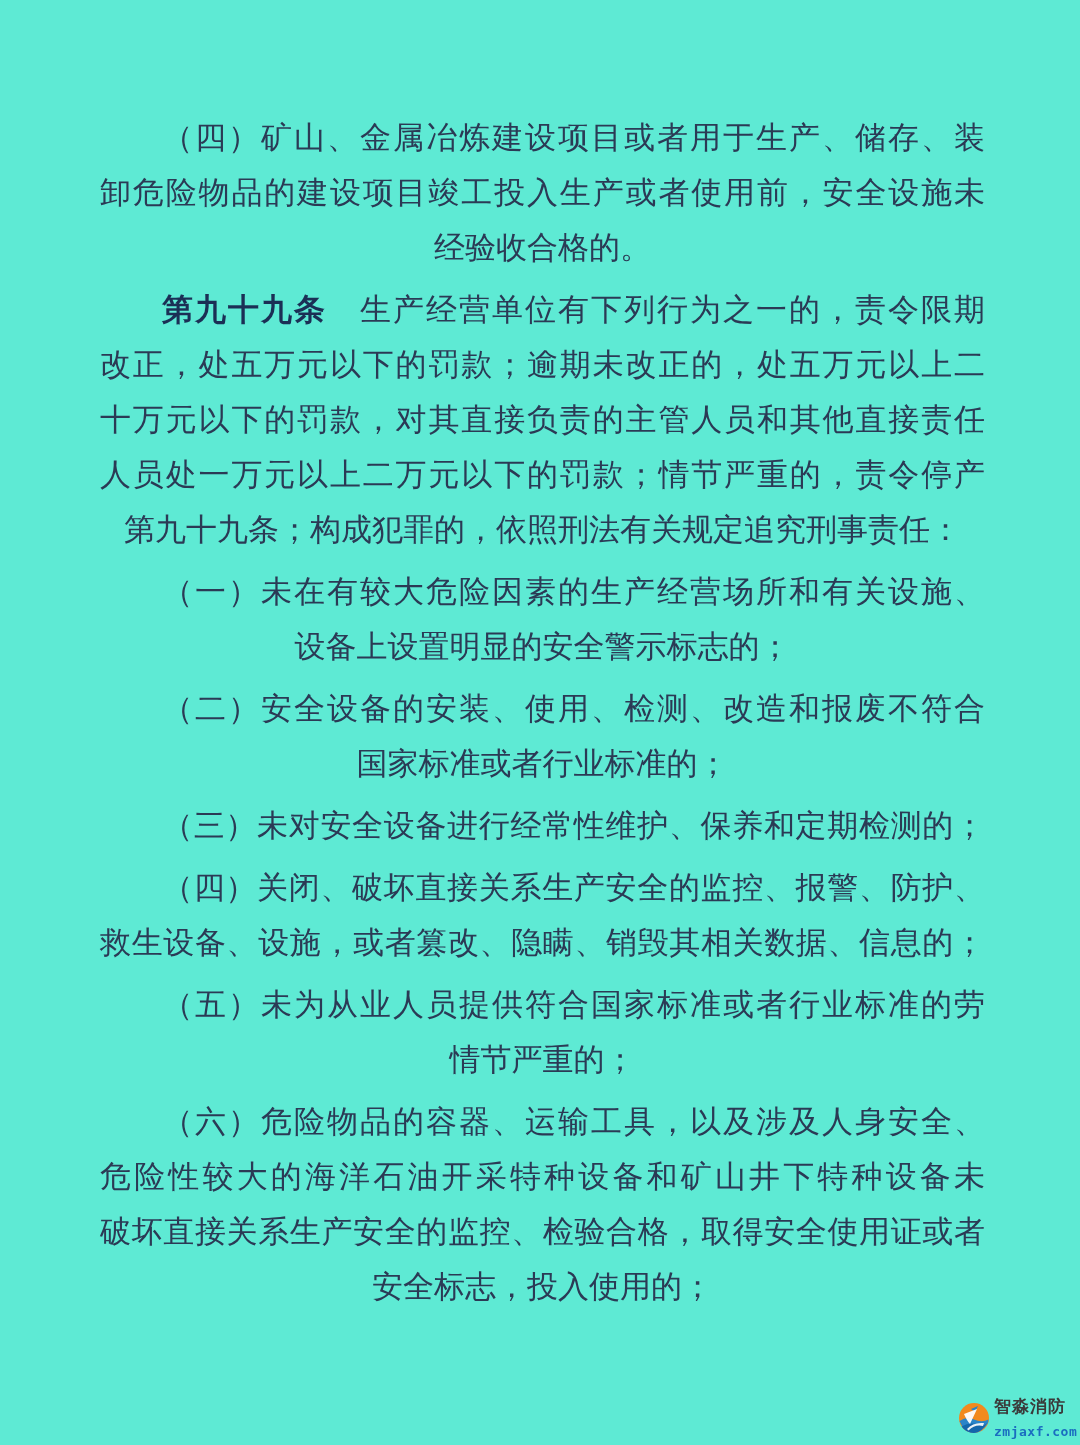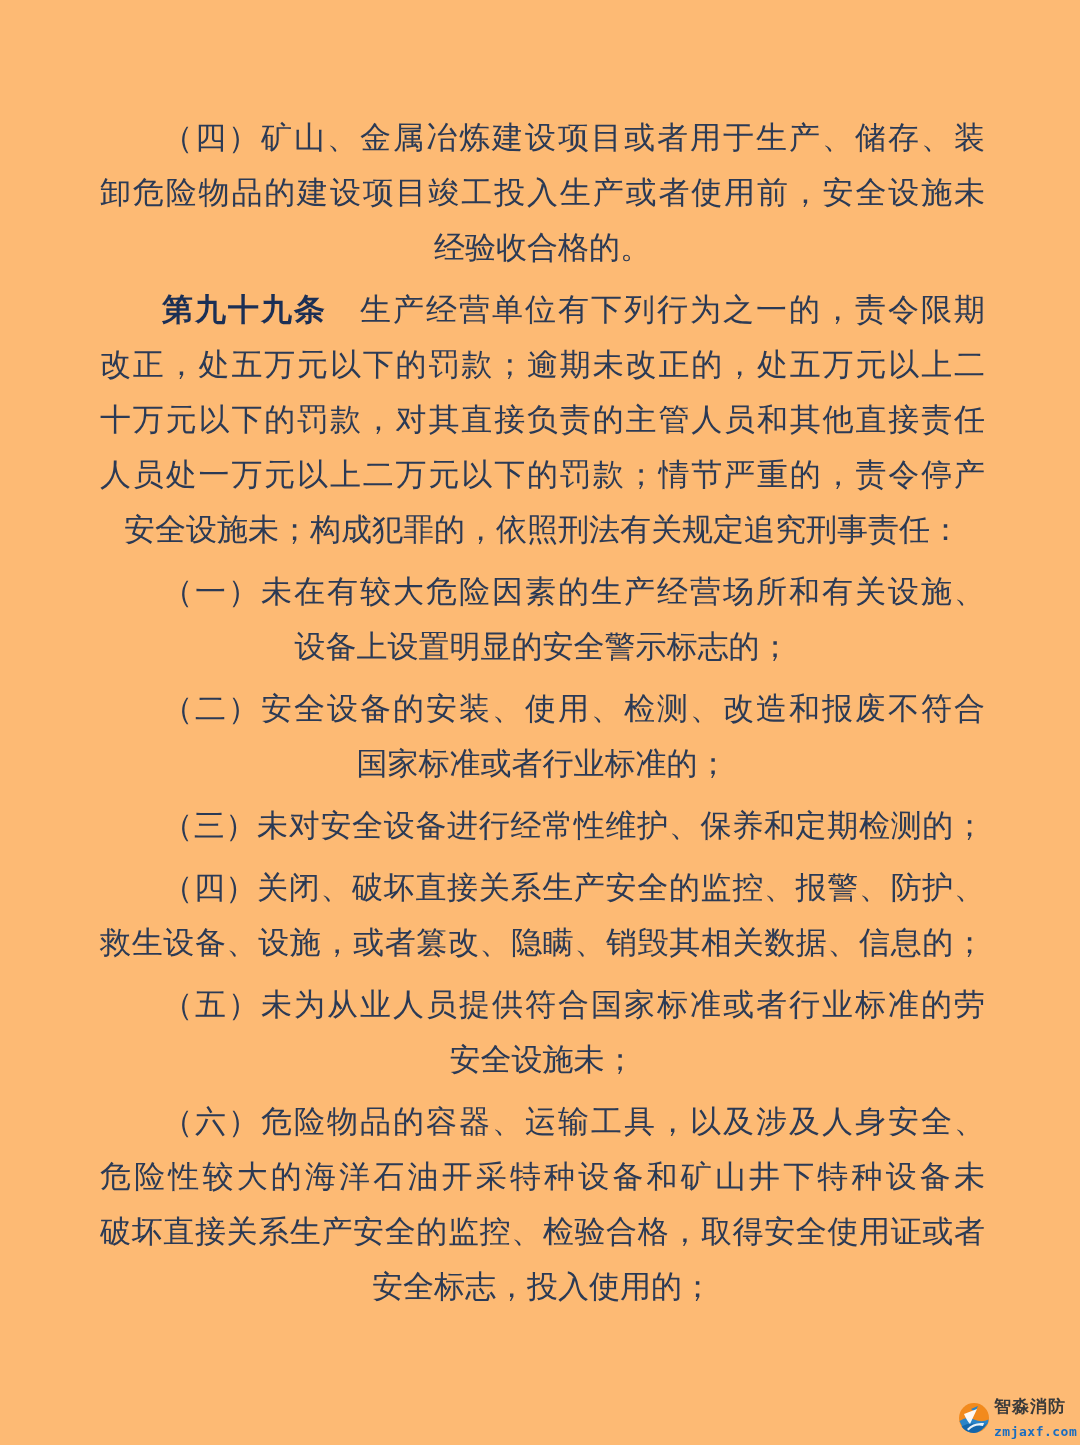--- a/index.html
+++ b/index.html
@@ -5,21 +5,21 @@
   html, body { margin: 0; padding: 0; }
   body {
     width: 1080px; height: 1445px;
     background: #fefefe;
     position: relative;
     overflow: hidden;
     font-family: "Liberation Serif", "DejaVu Serif", serif;
   }
   .page {
     position: absolute; inset: 0;
-    background: #fdba74;
+    background: #5eead4;
   }
   .doc {
     position: absolute;
     left: 100px; top: 110px;
     width: 885px;
     font-size: 31px;
     line-height: 55px;
     color: #2b3a55;
     letter-spacing: 0;
   }
@@ -70,40 +70,40 @@
       <div class="para">
         <div class="line stretch first">（四）矿山、金属冶炼建设项目或者用于生产、储存、装</div>
         <div class="line stretch">卸危险物品的建设项目竣工投入生产或者使用前，安全设施未</div>
         <div class="line">经验收合格的。</div>
       </div>
       <div class="para">
         <div class="line stretch first"><span class="article-no">第九十九条</span>　生产经营单位有下列行为之一的，责令限期</div>
         <div class="line stretch">改正，处五万元以下的罚款；逾期未改正的，处五万元以上二</div>
         <div class="line stretch">十万元以下的罚款，对其直接负责的主管人员和其他直接责任</div>
         <div class="line stretch">人员处一万元以上二万元以下的罚款；情节严重的，责令停产</div>
-        <div class="line">安全设施未；构成犯罪的，依照刑法有关规定追究刑事责任：</div>
+        <div class="line">第九十九条；构成犯罪的，依照刑法有关规定追究刑事责任：</div>
       </div>
       <div class="para">
         <div class="line stretch first">（一）未在有较大危险因素的生产经营场所和有关设施、</div>
         <div class="line">设备上设置明显的安全警示标志的；</div>
       </div>
       <div class="para">
         <div class="line stretch first">（二）安全设备的安装、使用、检测、改造和报废不符合</div>
         <div class="line">国家标准或者行业标准的；</div>
       </div>
       <div class="para">
         <div class="line stretch first">（三）未对安全设备进行经常性维护、保养和定期检测的；</div>
       </div>
       <div class="para">
         <div class="line stretch first">（四）关闭、破坏直接关系生产安全的监控、报警、防护、</div>
         <div class="line stretch">救生设备、设施，或者篡改、隐瞒、销毁其相关数据、信息的；</div>
       </div>
       <div class="para">
         <div class="line stretch first">（五）未为从业人员提供符合国家标准或者行业标准的劳</div>
-        <div class="line">安全设施未；</div>
+        <div class="line">情节严重的；</div>
       </div>
       <div class="para">
         <div class="line stretch first">（六）危险物品的容器、运输工具，以及涉及人身安全、</div>
         <div class="line stretch">危险性较大的海洋石油开采特种设备和矿山井下特种设备未</div>
         <div class="line stretch">破坏直接关系生产安全的监控、检验合格，取得安全使用证或者</div>
         <div class="line">安全标志，投入使用的；</div>
       </div>
     </div>
 
   <div class="watermark">

